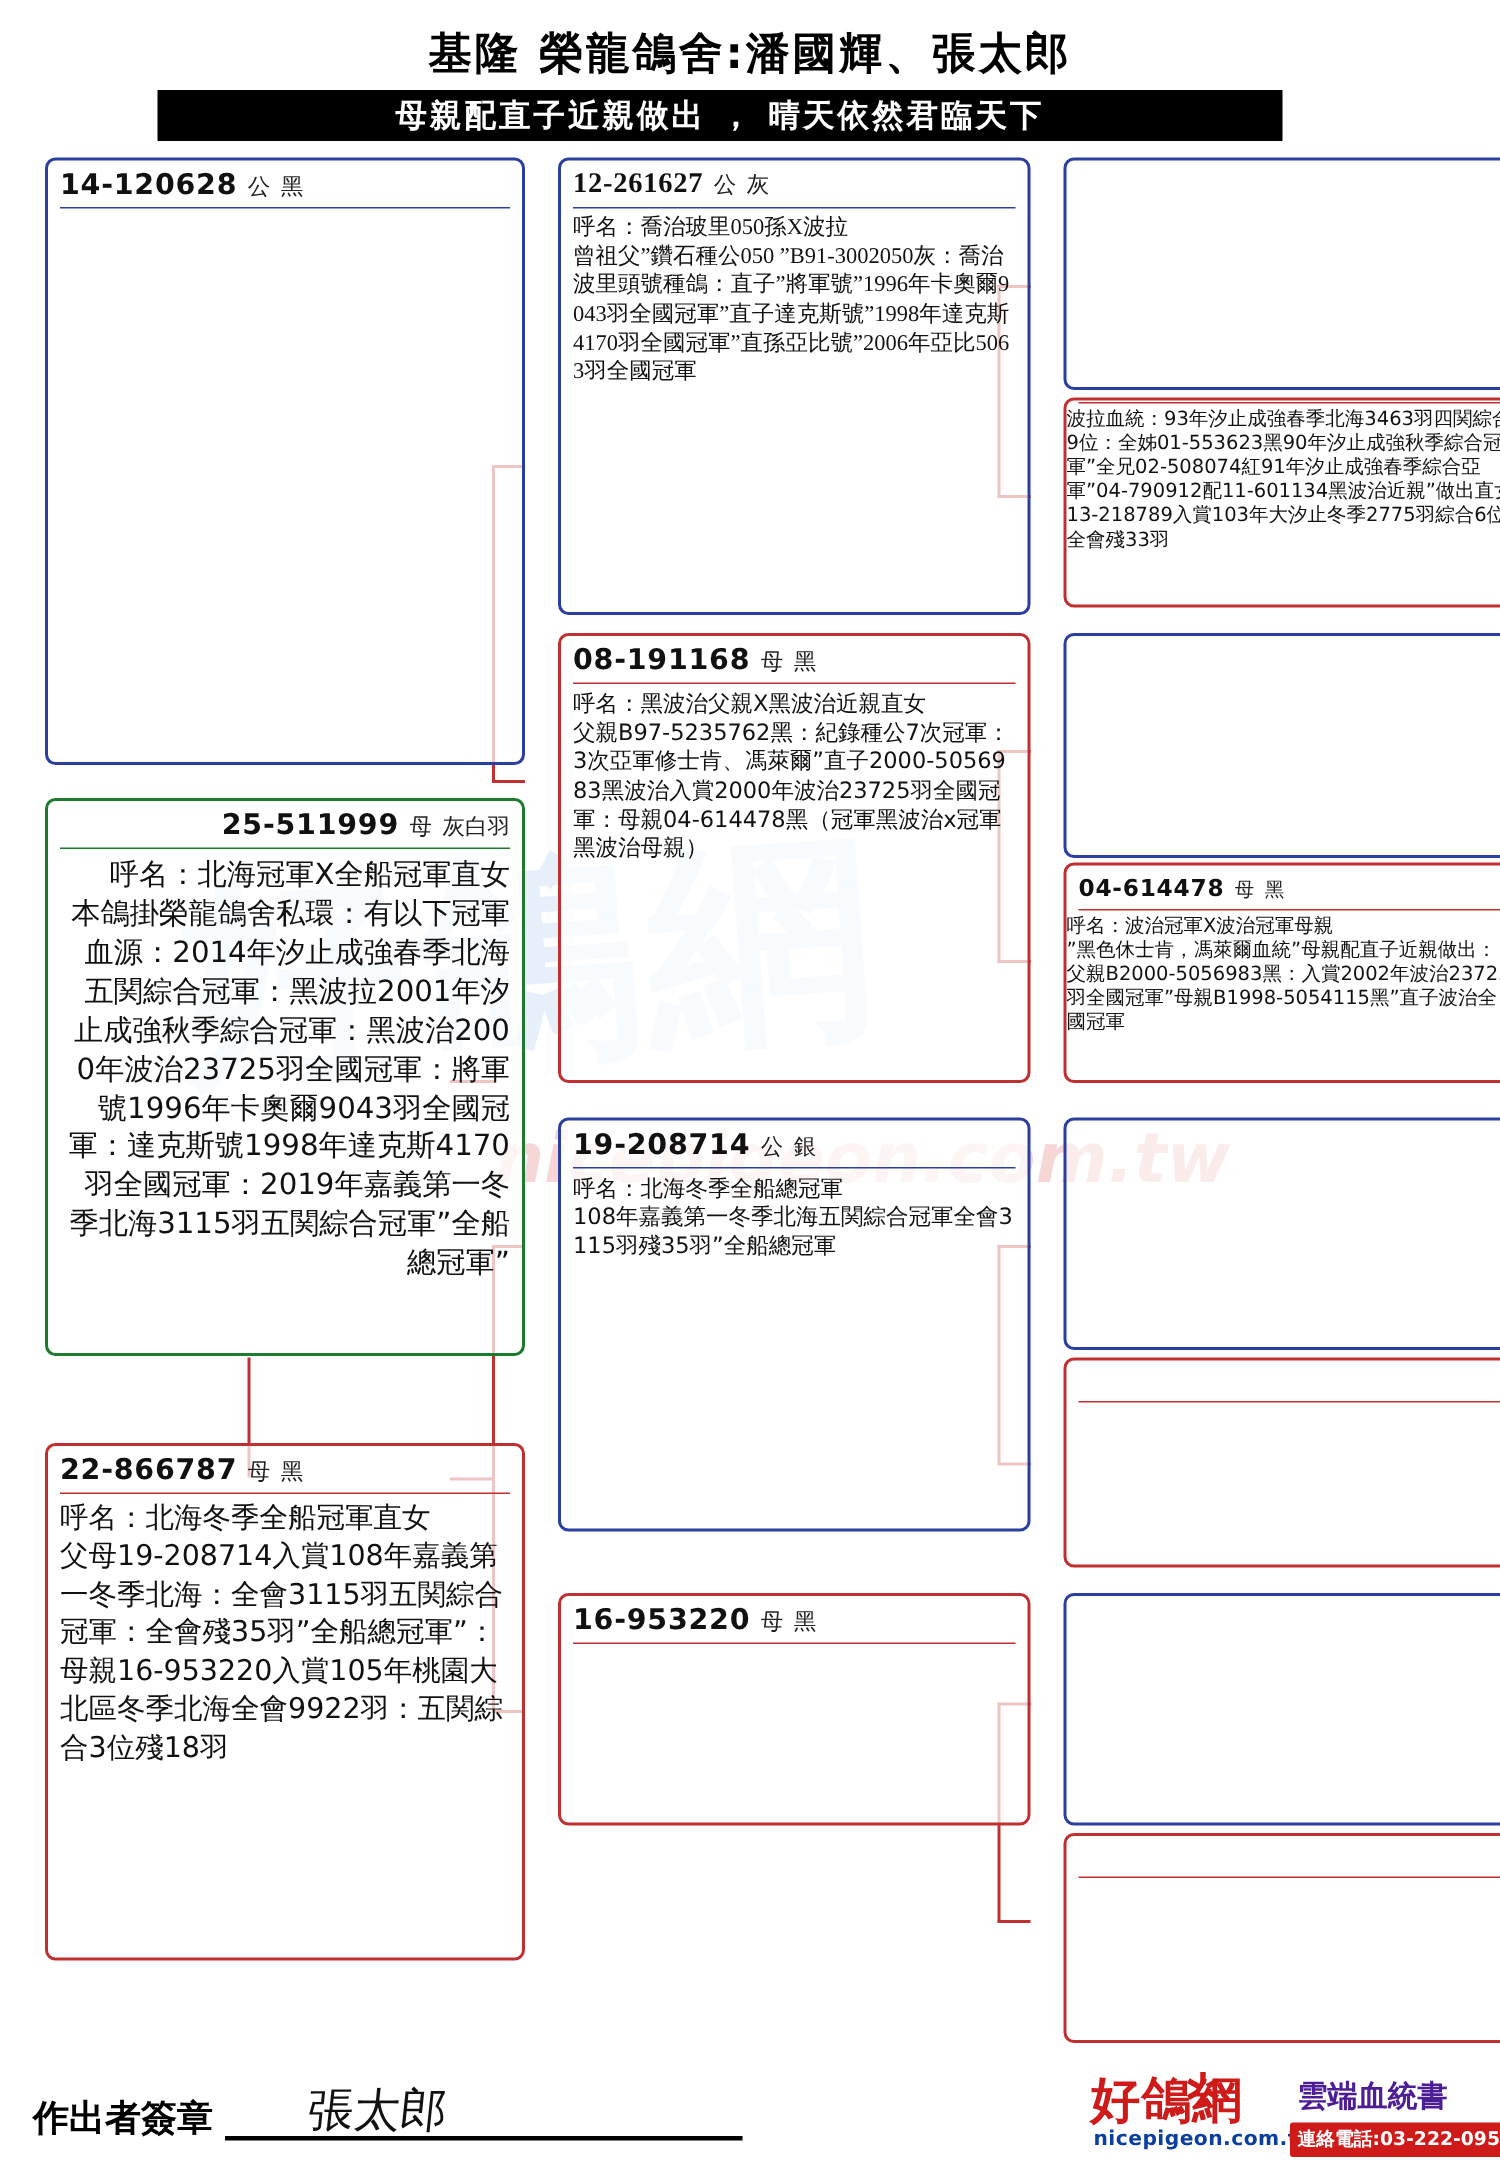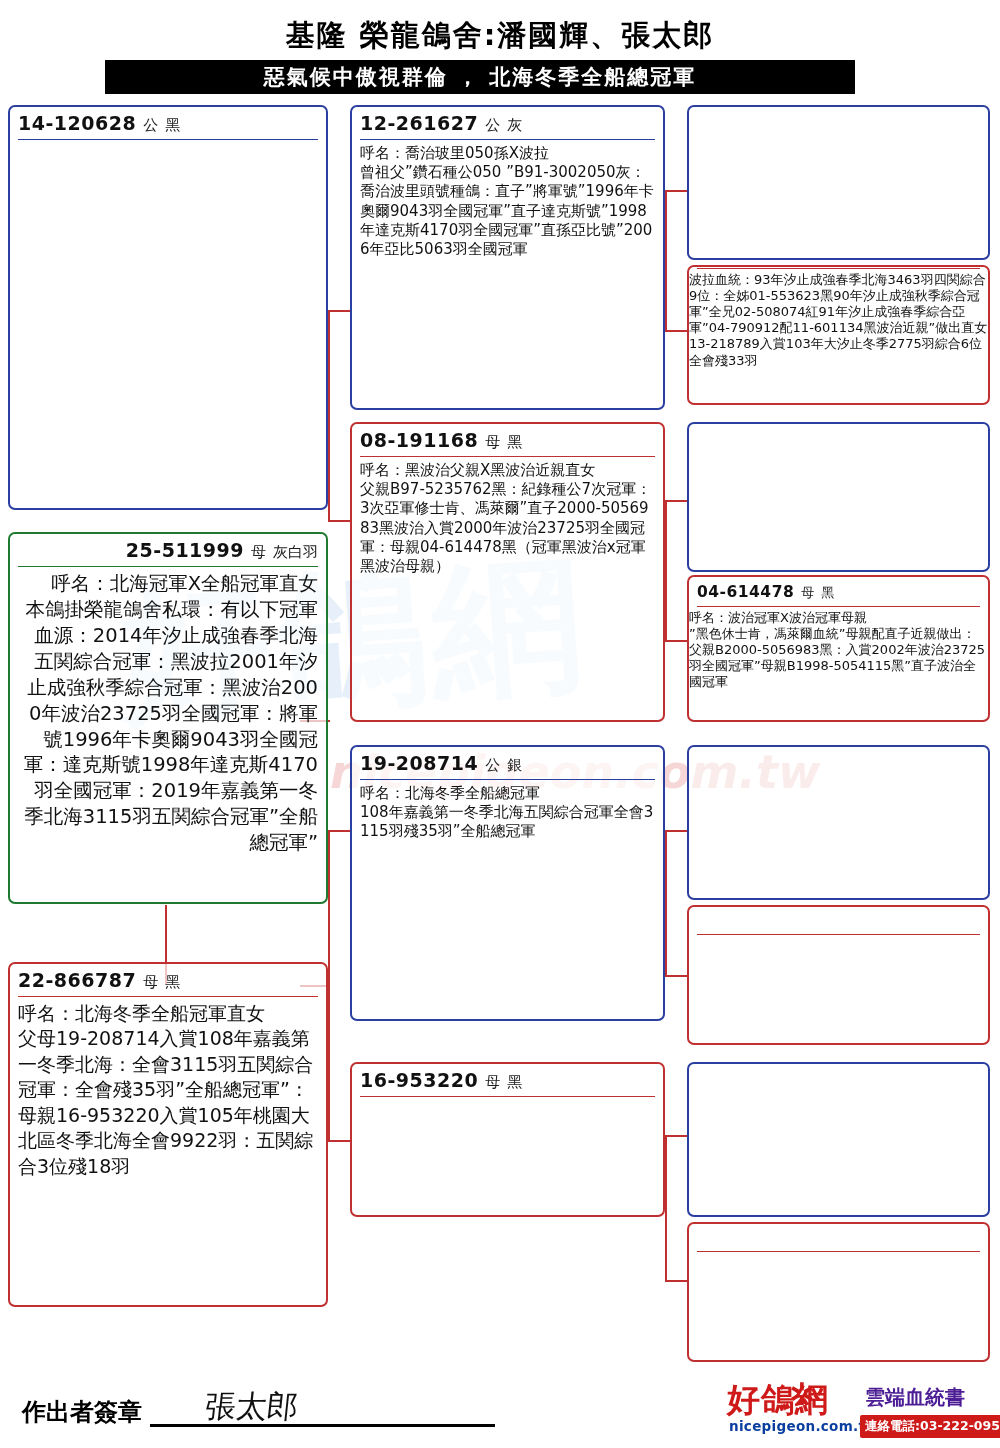--- a/index.html
+++ b/index.html
@@ -69,20 +69,21 @@
   .line { position: absolute; background: #c03030; z-index: 1; }
 
   
   .box {
     position: absolute;
     border: 2px solid #2b3fa0;
     border-radius: 7px;
     background: rgba(255,255,255,0.72);
     z-index: 2;
     overflow: hidden;
+    margin-left: 22px;
   }
   .box.red   { border-color: #c03030; }
   .box.green { border-color: #1d7a2e; }
 
   .box .hdr {
     padding: 5px 8px 3px 8px;
     white-space: nowrap;
   }
   .box .ring {
     font-size: 19px;
@@ -186,21 +187,21 @@
 </style>
 </head>
 <body>
 
 <div id="page">
 
   <div class="watermark">好鴿網</div>
   <div class="watermark2">nicepigeon.com.tw</div>
 
   <div class="title">基隆 榮龍鴿舍:潘國輝、張太郎</div>
-  <div class="subtitle-bar">惡氣候中傲視群倫 ， 北海冬季全船總冠軍</div>
+  <div class="subtitle-bar">母親配直子近親做出 ， 晴天依然君臨天下</div>
 
   <div class="line" style="left:328px; top:310px; width:22px; height:2px;"></div>
   <div class="line" style="left:328px; top:520px; width:22px; height:2px;"></div>
   <div class="line" style="left:328px; top:310px; width:2px; height:212px;"></div>
   <div class="line" style="left:300px; top:720px; width:30px; height:2px;"></div>
   <div class="line" style="left:328px; top:830px; width:22px; height:2px;"></div>
   <div class="line" style="left:328px; top:1140px; width:22px; height:2px;"></div>
   <div class="line" style="left:328px; top:830px; width:2px; height:312px;"></div>
   <div class="line" style="left:300px; top:985px; width:30px; height:2px;"></div>
   <div class="line" style="left:165px; top:905px; width:2px; height:80px;"></div>
@@ -236,21 +237,21 @@
 
   <div class="box red big" style="left:8px; top:962px; width:320px; height:345px;">
     <div class="hdr">
       <span class="ring">22-866787</span><span class="sex">母</span><span class="color">黑</span>
     </div>
     <div class="rule"></div>
     <div class="body">呼名：北海冬季全船冠軍直女
 父母19-208714入賞108年嘉義第一冬季北海：全會3115羽五関綜合冠軍：全會殘35羽”全船總冠軍”：母親16-953220入賞105年桃園大北區冬季北海全會9922羽：五関綜合3位殘18羽</div>
   </div>
 
-  <div class="box mid" style="left:350px; top:105px; width:315px; height:305px;">
+  <div class="box mid" style="left:350px; top:105px; width:315px; height:305px;font-family:Liberation Serif, serif;">
     <div class="hdr">
       <span class="ring">12-261627</span><span class="sex">公</span><span class="color">灰</span>
     </div>
     <div class="rule"></div>
     <div class="body">呼名：喬治玻里050孫X波拉
 曾祖父”鑽石種公050 ”B91-3002050灰：喬治波里頭號種鴿：直子”將軍號”1996年卡奧爾9043羽全國冠軍”直子達克斯號”1998年達克斯4170羽全國冠軍”直孫亞比號”2006年亞比5063羽全國冠軍</div>
   </div>
 
   <div class="box red mid" style="left:350px; top:422px; width:315px; height:300px;">
     <div class="hdr">

